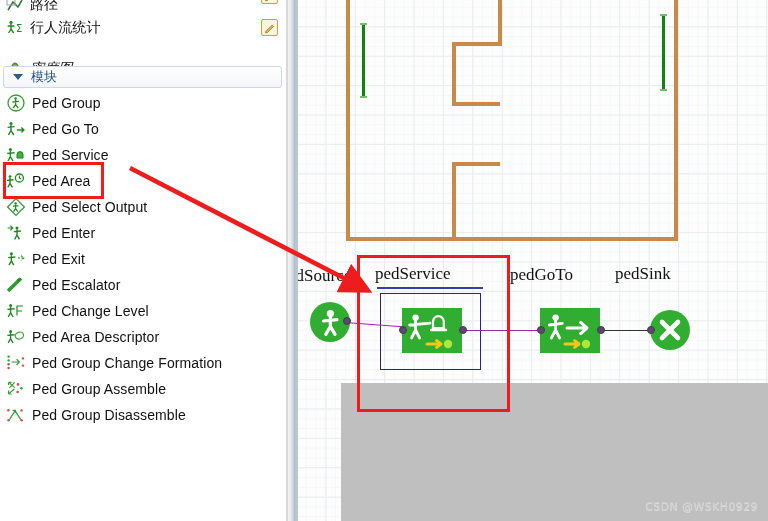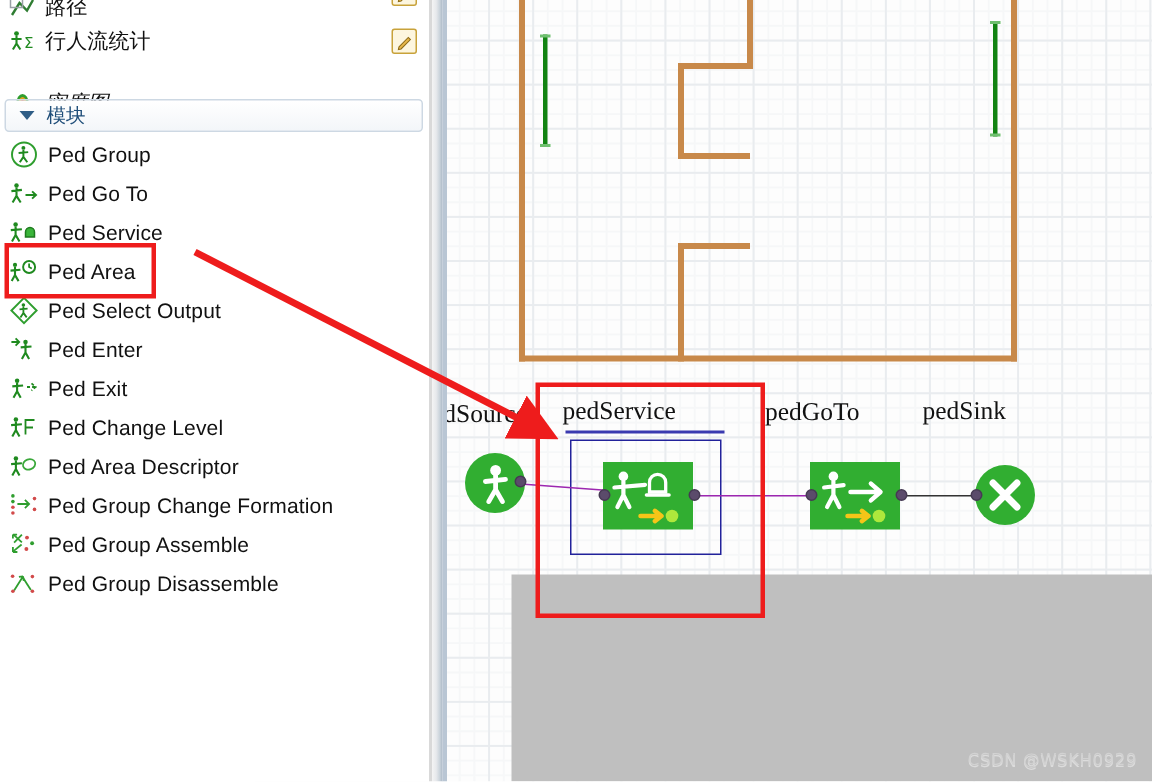--- a/index.html
+++ b/index.html
@@ -258,20 +258,30 @@
         <span class="ic">
           <svg width="22" height="20" viewBox="0 0 22 20">
             <circle cx="6.4" cy="4.8" r="1.5" fill="#1f8a1f"></circle>
             <path d="M6.4 6.2 L6.4 11.8 M6.4 11.8 L4 16.2 M6.4 11.8 L8.8 16.2 M3.2 8.6 L10.4 8" stroke="#1f8a1f" stroke-width="1.4" fill="none"></path>
             <path d="M13 9 L18.4 9 M16 6.6 L18.8 9 L16 11.4" stroke="#1f8a1f" stroke-width="1.2" fill="none" stroke-dasharray="2 1.4"></path>
           </svg>
         </span>
         <span class="lbl">Ped Exit</span>
       </div>
 
+      <div class="mod-row">
+        <span class="ic">
+          <svg width="22" height="20" viewBox="0 0 22 20">
+            <path d="M3.4 16.4 L16.4 3.6" stroke="#2f9e2f" stroke-width="2.6" fill="none"></path>
+            <path d="M2.4 15 L14.8 2.8" stroke="#1f8a1f" stroke-width="1.1" fill="none"></path>
+            <circle cx="13.6" cy="5" r="1.3" fill="#1f8a1f"></circle>
+          </svg>
+        </span>
+        <span class="lbl">Ped Escalator</span>
+      </div>
 
       <div class="mod-row">
         <span class="ic">
           <svg width="22" height="20" viewBox="0 0 22 20">
             <circle cx="5.6" cy="4.6" r="1.5" fill="#1f8a1f"></circle>
             <path d="M5.6 6 L5.6 11.6 M5.6 11.6 L3.2 16 M5.6 11.6 L8 16 M2.4 8.4 L9.6 7.8" stroke="#1f8a1f" stroke-width="1.4" fill="none"></path>
             <path d="M12 14.6 L12 5 L18 5 M12 10 L17 10" stroke="#1f8a1f" stroke-width="1.2" fill="none"></path>
           </svg>
         </span>
         <span class="lbl">Ped Change Level</span>

